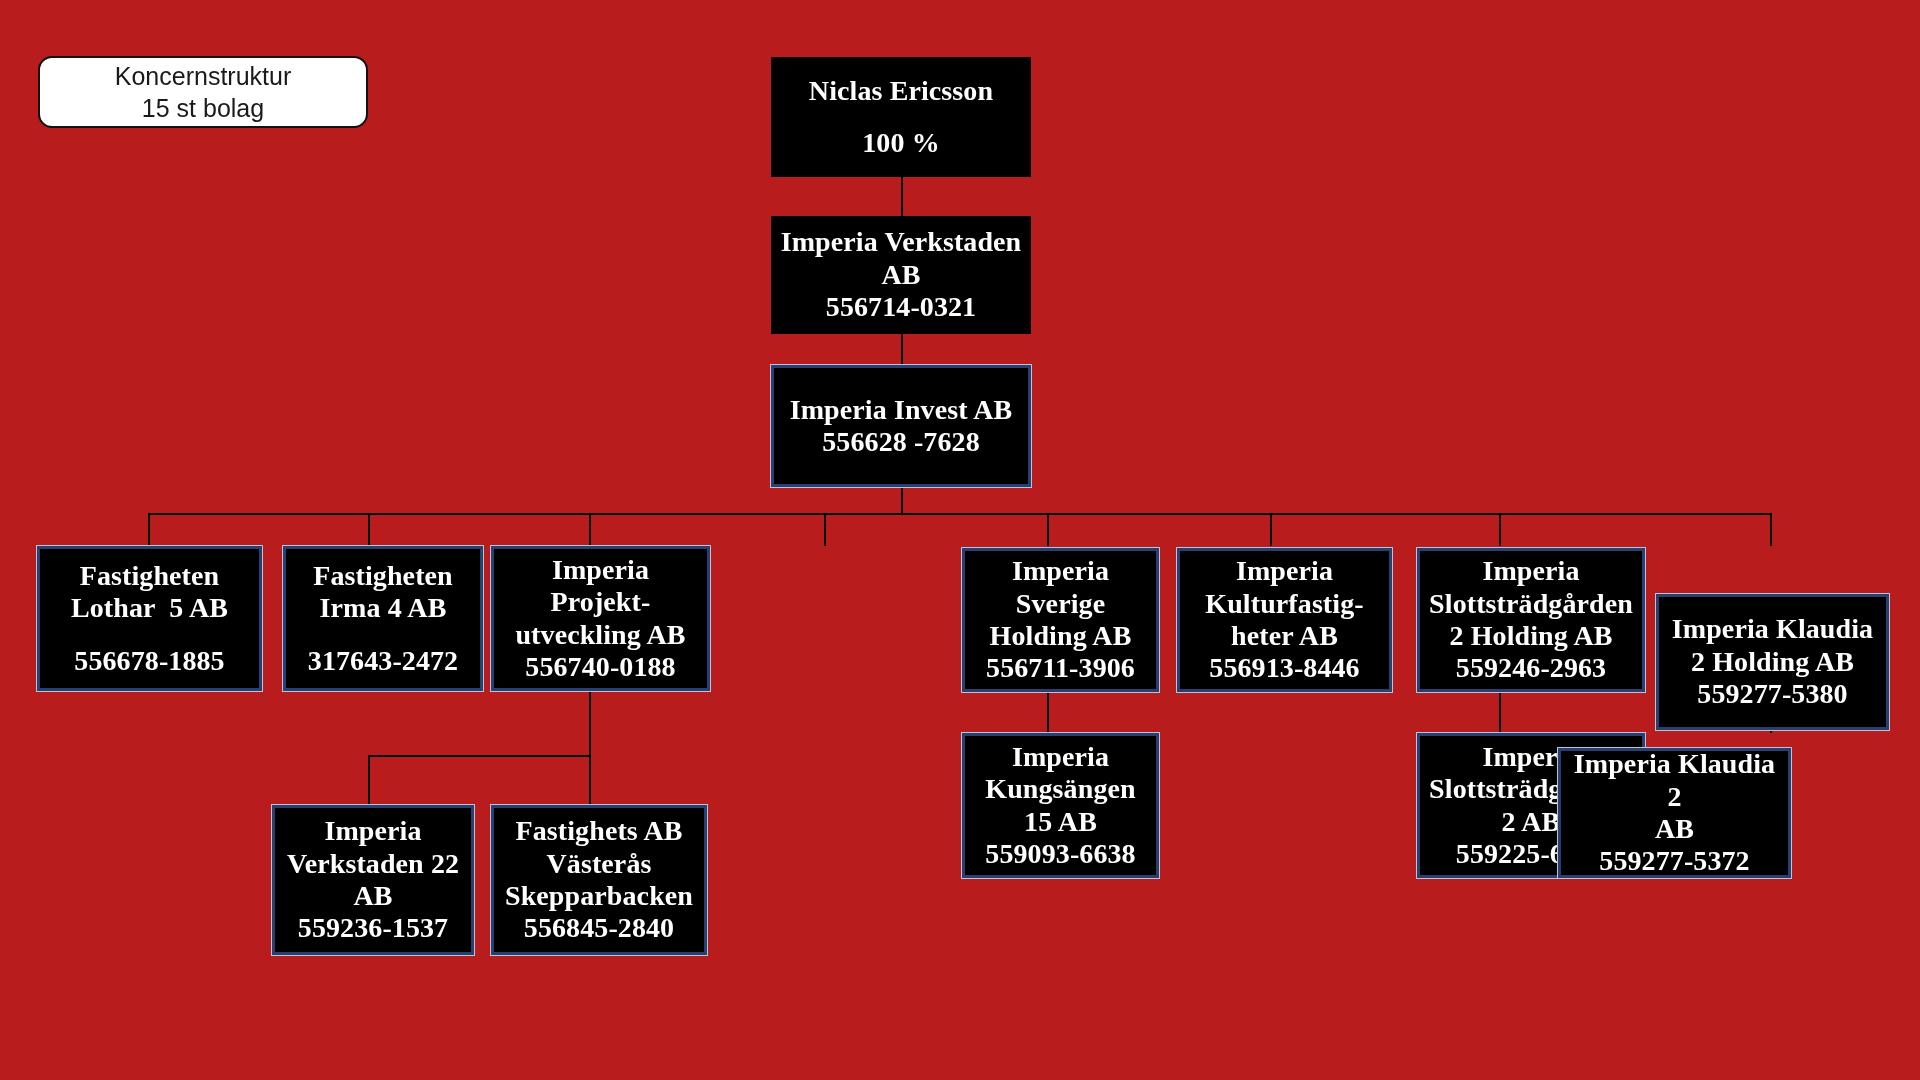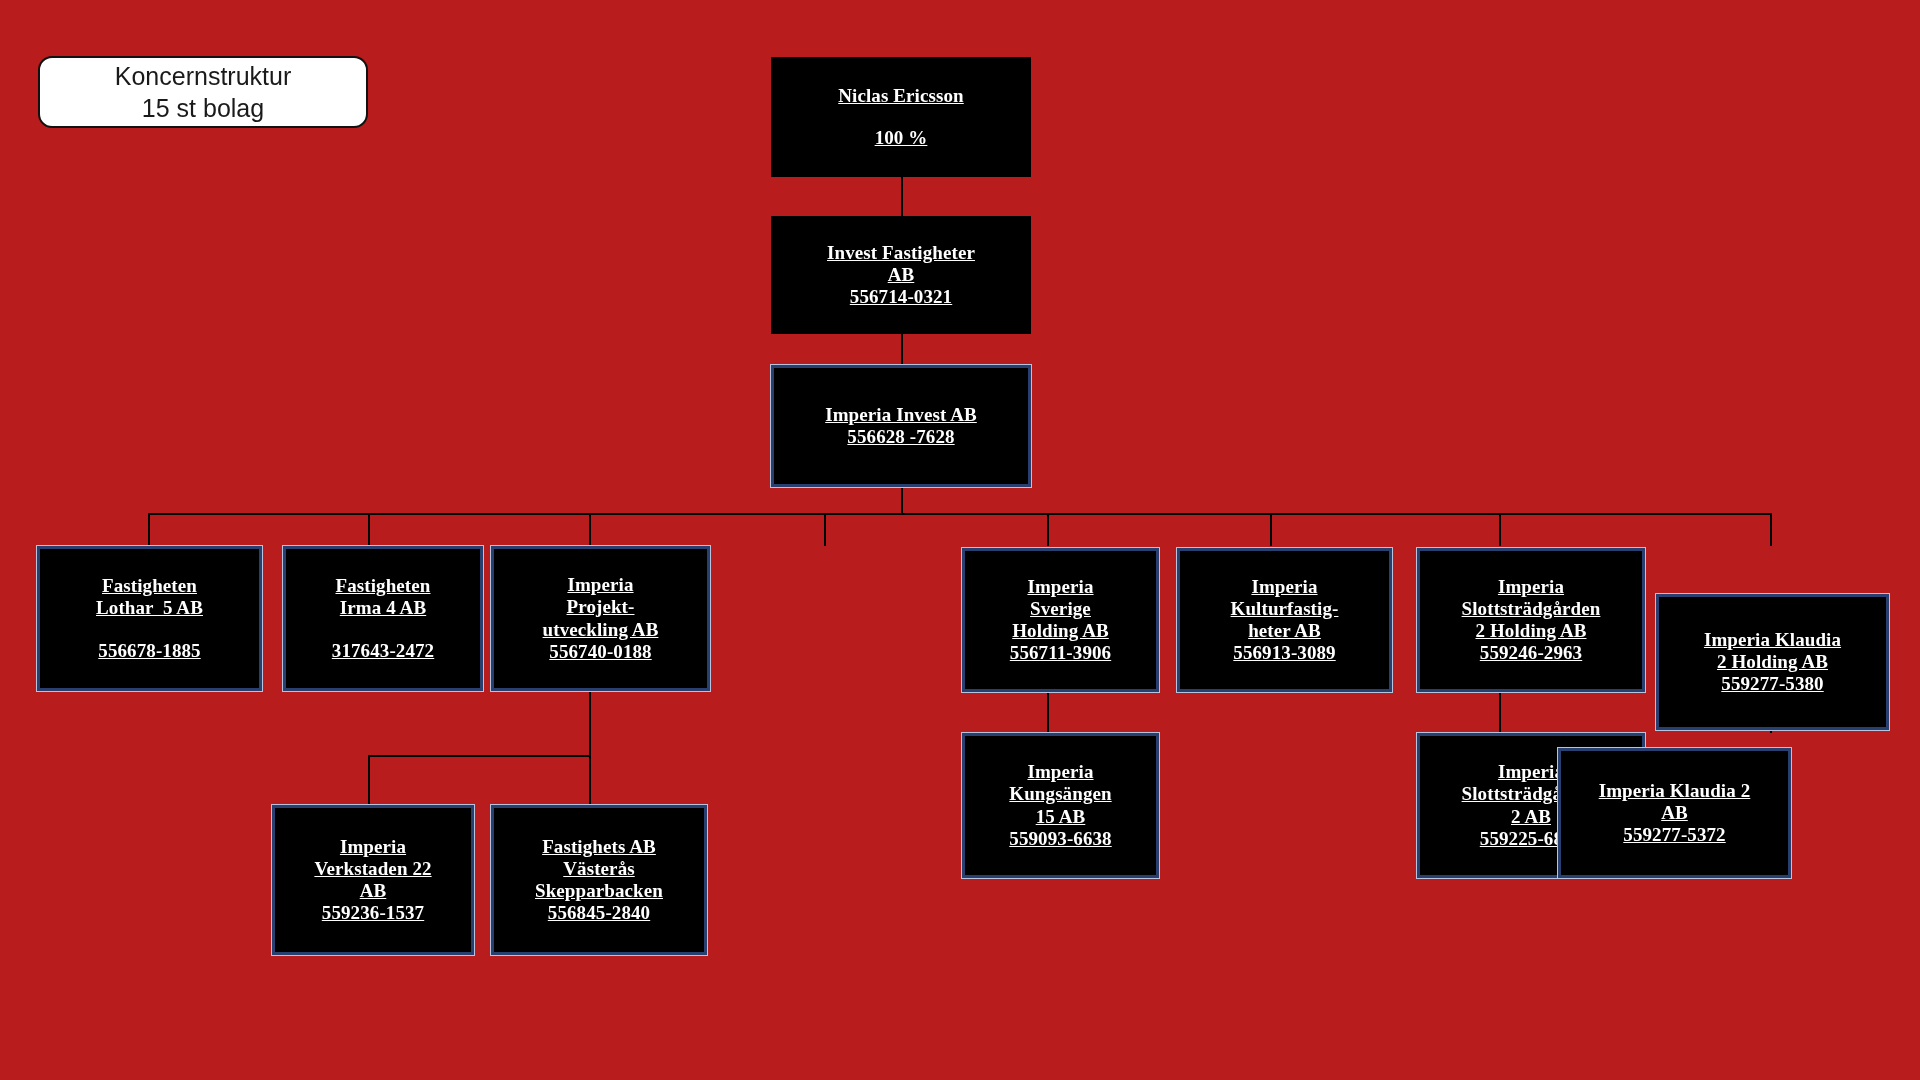--- a/index.html
+++ b/index.html
@@ -38,26 +38,25 @@
     position: absolute;
     box-sizing: border-box;
     background: #000000;
     color: #ffffff;
     display: flex;
     flex-direction: column;
     align-items: center;
     justify-content: center;
     text-align: center;
     font-weight: bold;
-    font-size: 19px;
+    font-size: 28px;
     line-height: 1.16;
     letter-spacing: 0.1px;
     padding: 2px 6px;
     overflow: hidden;
-    text-decoration: underline;
   }
   .node.plain {
     border: 1px solid #000000;
   }
   .node.outlined {
     border: 3px solid #27406f;
     box-shadow: 0 0 0 1px #b8c4dd;
   }
   .node .title {
     white-space: pre-wrap;
@@ -115,21 +114,21 @@
 
   <div class="edge v" style="left:1770px; top:690px; height:43px;"></div>
 
   <div class="node plain" style="left:771px; top:57px; width:260px; height:120px;">
     <div class="title">Niclas Ericsson</div>
     <div class="gap"></div>
     <div class="orgnr">100 %</div>
   </div>
 
   <div class="node plain" style="left:771px; top:216px; width:260px; height:118px;">
-    <div class="title">Invest Fastigheter
+    <div class="title">Imperia Verkstaden
 AB</div>
     <div class="orgnr">556714-0321</div>
   </div>
 
   <div class="node outlined" style="left:771px; top:365px; width:260px; height:122px;">
     <div class="title">Imperia Invest AB</div>
     <div class="orgnr">556628 -7628</div>
   </div>
 
   <div class="node outlined" style="left:37px; top:546px; width:225px; height:145px;">
@@ -158,21 +157,21 @@
     <div class="title">Imperia
 Sverige
 Holding AB</div>
     <div class="orgnr">556711-3906</div>
   </div>
 
   <div class="node outlined" style="left:1177px; top:548px; width:215px; height:144px;">
     <div class="title">Imperia
 Kulturfastig-
 heter AB</div>
-    <div class="orgnr">556913-3089</div>
+    <div class="orgnr">556913-8446</div>
   </div>
 
   <div class="node outlined" style="left:1417px; top:548px; width:228px; height:144px;">
     <div class="title">Imperia
 Slottsträdgården
 2 Holding AB</div>
     <div class="orgnr">559246-2963</div>
   </div>
 
   <div class="node outlined" style="left:1656px; top:556px; width:233px; height:136px;margin-top:38px;">

